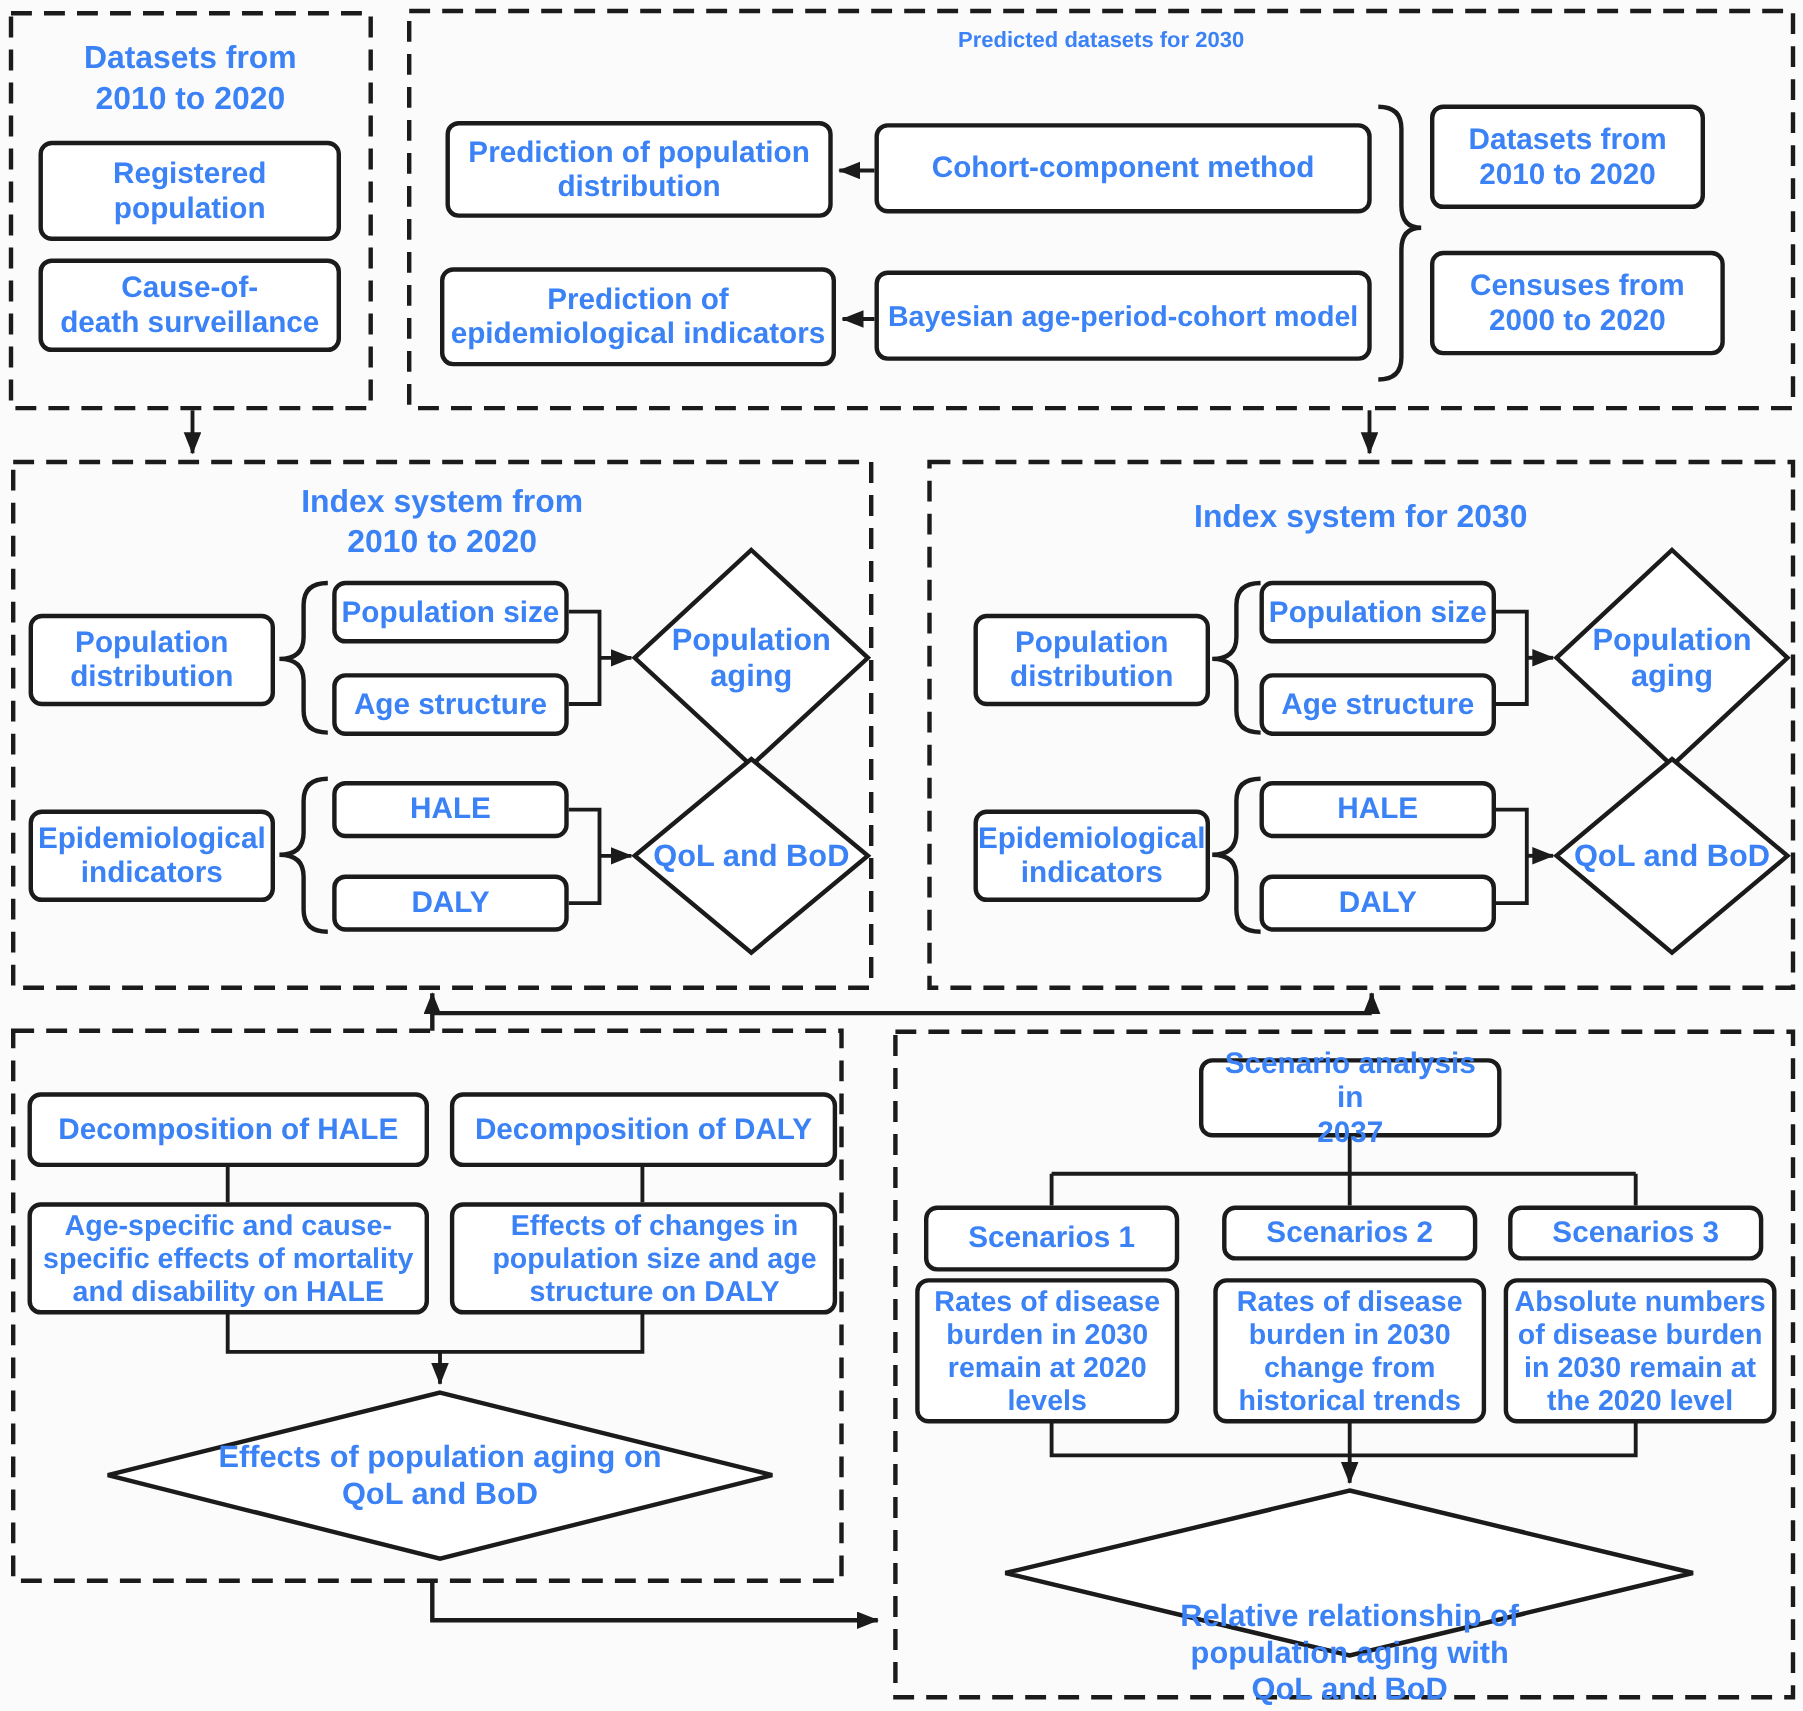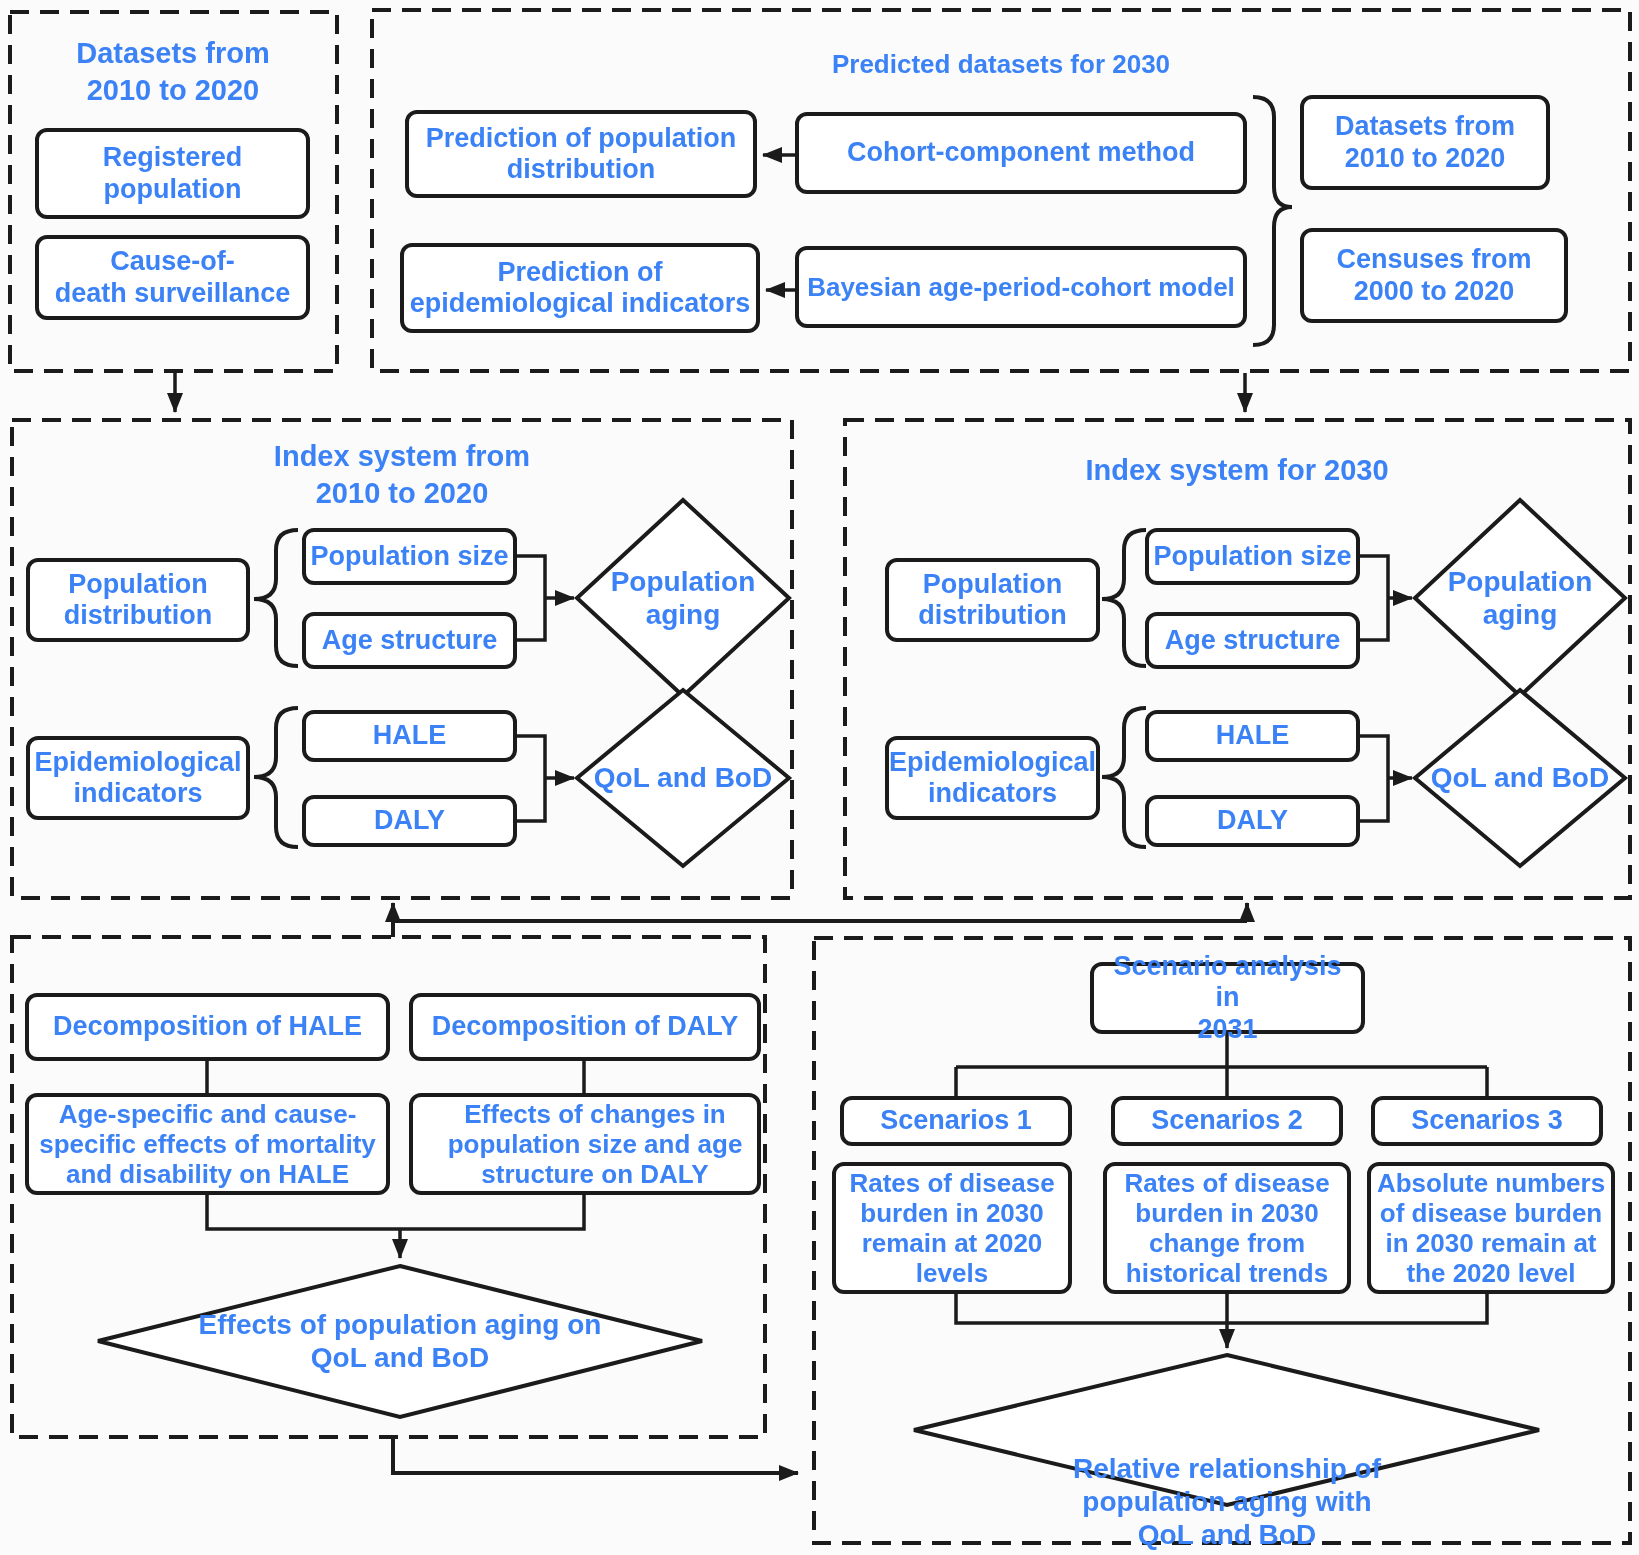--- a/index.html
+++ b/index.html
@@ -82,21 +82,21 @@
     <path d="M393,1437 V1473 H798" fill="none" stroke="#1b1b1b" stroke-width="4" marker-end="url(#arw)"></path>
 
     <path d="M1227,1033 V1067 M956,1067 H1487 M956,1067 V1096 M1227,1067 V1096 M1487,1067 V1096" fill="none" stroke="#1b1b1b" stroke-width="3.5"></path>
     <path d="M956,1292 V1323 H1487 V1292 M1227,1292 V1323" fill="none" stroke="#1b1b1b" stroke-width="3.5"></path>
     <line x1="1227" y1="1323" x2="1227" y2="1348" stroke="#1b1b1b" stroke-width="3.5" marker-end="url(#arw)"></line>
     <polygon points="1227,1355 1539,1430 1227,1505 914,1430" fill="#ffffff" stroke="#1b1b1b" stroke-width="4"></polygon>
   </svg>
 
   <div class="ttl" style="left:173px;top:35px;">Datasets from
 2010 to 2020</div>
-  <div class="ttl" style="left:1001px;top:48px;font-size:26px;">Predicted datasets for 2030</div>
+  <div class="ttl" style="left:1001px;top:25px;font-size:20px;">Predicted datasets for 2030</div>
   <div class="ttl" style="left:402px;top:438px;">Index system from
 2010 to 2020</div>
   <div class="ttl" style="left:1237px;top:452px;">Index system for 2030</div>
 
   <div class="bx" style="left:35px;top:128px;width:275px;height:91px;">Registered
 population</div>
   <div class="bx" style="left:35px;top:235px;width:275px;height:85px;">Cause-of-
 death surveillance</div>
 
   <div class="bx" style="left:405px;top:110px;width:352px;height:88px;">Prediction of population
@@ -139,22 +139,22 @@
   <div class="bx f26" style="left:25px;top:1093px;width:365px;height:102px;">Age-specific and cause-
 specific effects of mortality
 and disability on HALE</div>
   <div class="bx f26" style="left:409px;top:1093px;width:352px;height:102px;padding-left:24px;">Effects of changes in
 population size and age
 structure on DALY</div>
   <div class="dtxt" style="left:400px;top:1341px;width:460px;">Effects of population aging on
 QoL and BoD</div>
 
   <div class="bx" style="left:1090px;top:962px;width:275px;height:72px;">Scenario analysis in
-2031</div>
-  <div class="bx" style="left:840px;top:1096px;width:232px;height:50px;">Scenarios 1</div>
+2037</div>
+  <div class="bx" style="left:840px;top:1096px;width:232px;height:60px;">Scenarios 1</div>
   <div class="bx" style="left:1111px;top:1096px;width:232px;height:50px;">Scenarios 2</div>
   <div class="bx" style="left:1371px;top:1096px;width:232px;height:50px;">Scenarios 3</div>
   <div class="bx f26" style="left:832px;top:1162px;width:240px;height:132px;">Rates of disease
 burden in 2030
 remain at 2020
 levels</div>
   <div class="bx f26" style="left:1103px;top:1162px;width:248px;height:132px;">Rates of disease
 burden in 2030
 change from
 historical trends</div>

